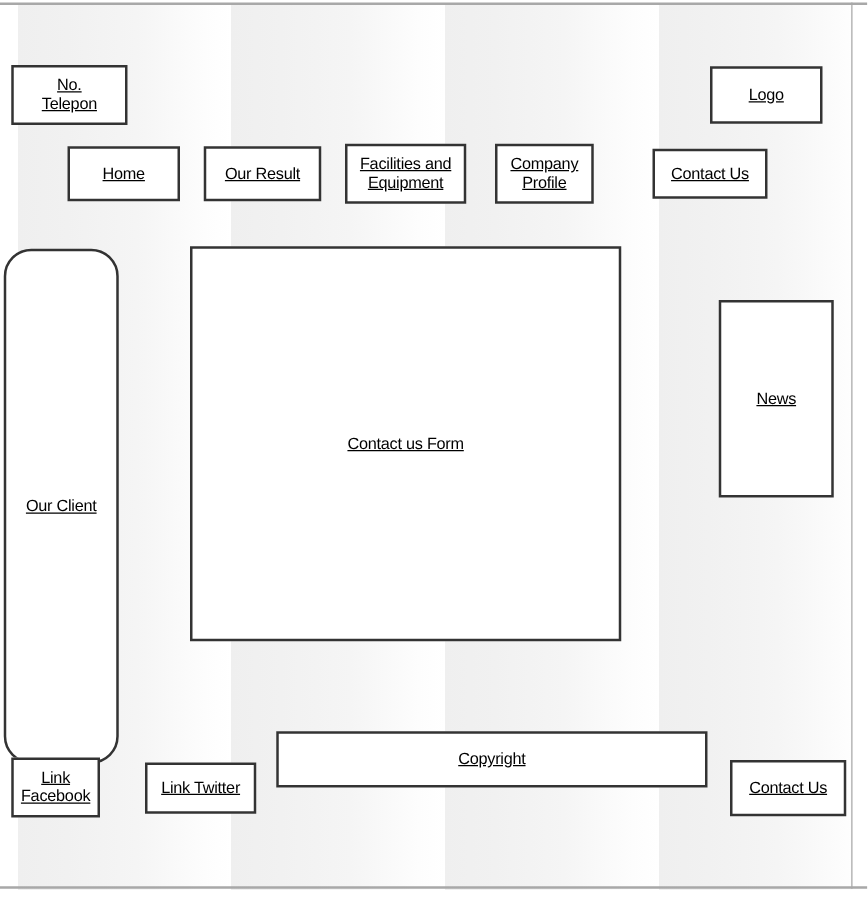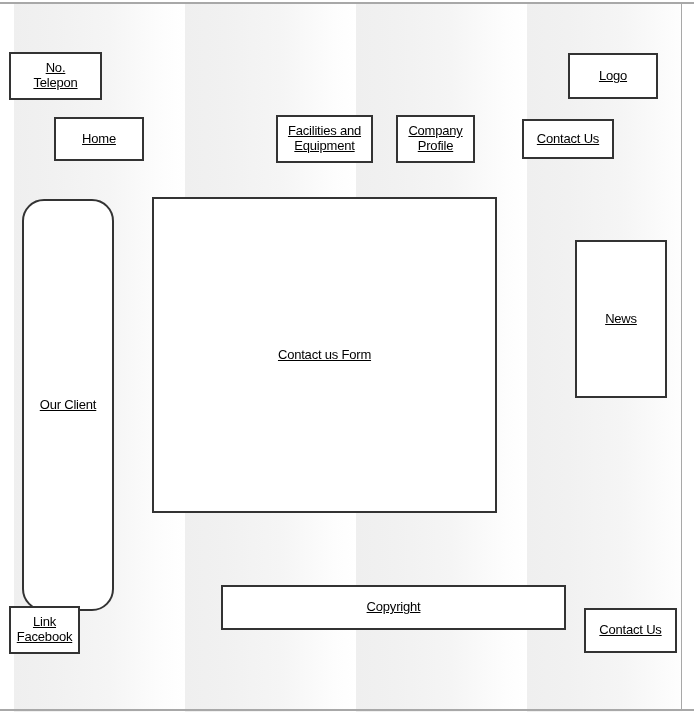--- a/index.html
+++ b/index.html
@@ -69,21 +69,21 @@
   #box-logo    { left: 568px; top: 53px;  width: 90px;  height: 46px; }
 
   
   #nav-home       { left: 54px;  top: 117px; width: 90px;  height: 44px; }
   #nav-result     { left: 163px; top: 117px; width: 94px;  height: 44px; }
   #nav-facilities { left: 276px; top: 115px; width: 97px;  height: 48px; }
   #nav-company    { left: 396px; top: 115px; width: 79px;  height: 48px; }
   #nav-contact    { left: 522px; top: 119px; width: 92px;  height: 40px; }
 
   
-  #box-client { left: 22px;   top: 199px; width: 92px;  height: 412px; border-radius: 22px; }
+  #box-client { left: 3px;   top: 199px; width: 92px;  height: 412px; border-radius: 22px; }
   #box-form   { left: 152px; top: 197px; width: 345px; height: 316px; }
   #box-news   { left: 575px; top: 196px; width: 92px;  height: 158px; margin-top: 44px; }
 
   
   #foot-facebook  { left: 9px;   top: 606px; width: 71px;  height: 48px; }
   #foot-twitter   { left: 116px; top: 610px; width: 89px;  height: 41px; }
   #foot-copyright { left: 221px; top: 585px; width: 345px; height: 45px; }
   #foot-contact   { left: 584px; top: 608px; width: 93px;  height: 45px; }
 </style>
 </head>
@@ -96,36 +96,38 @@
   <div class="frame-line" id="frame-bottom"></div>
   <div class="frame-line" id="frame-right"></div>
 
   <div class="wbox" id="box-telepon">No.
 Telepon</div>
 
   <div class="wbox" id="box-logo">Logo</div>
 
   <div class="wbox" id="nav-home">Home</div>
 
+  <div class="wbox" id="nav-result">Our Result</div>
 
   <div class="wbox" id="nav-facilities">Facilities and
 Equipment</div>
 
   <div class="wbox" id="nav-company">Company
 Profile</div>
 
   <div class="wbox" id="nav-contact">Contact Us</div>
 
   <div class="wbox" id="box-client">Our Client</div>
 
   <div class="wbox" id="box-form">Contact us Form</div>
 
   <div class="wbox" id="box-news">News</div>
 
   <div class="wbox" id="foot-facebook">Link
 Facebook</div>
 
+  <div class="wbox" id="foot-twitter">Link Twitter</div>
 
   <div class="wbox" id="foot-copyright">Copyright</div>
 
   <div class="wbox" id="foot-contact">Contact Us</div>
 
 </div>
 
 </body></html>

